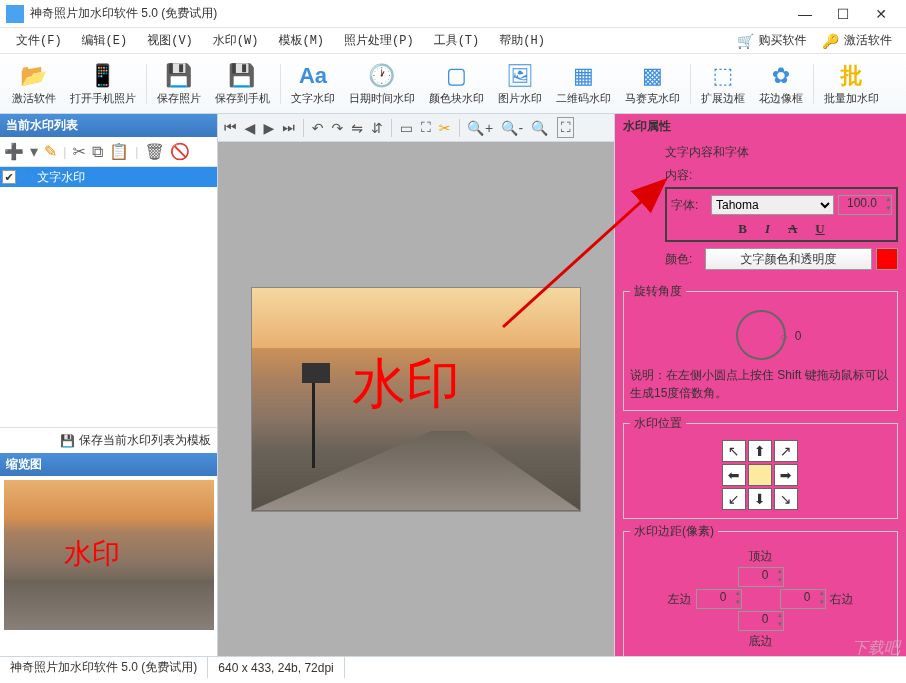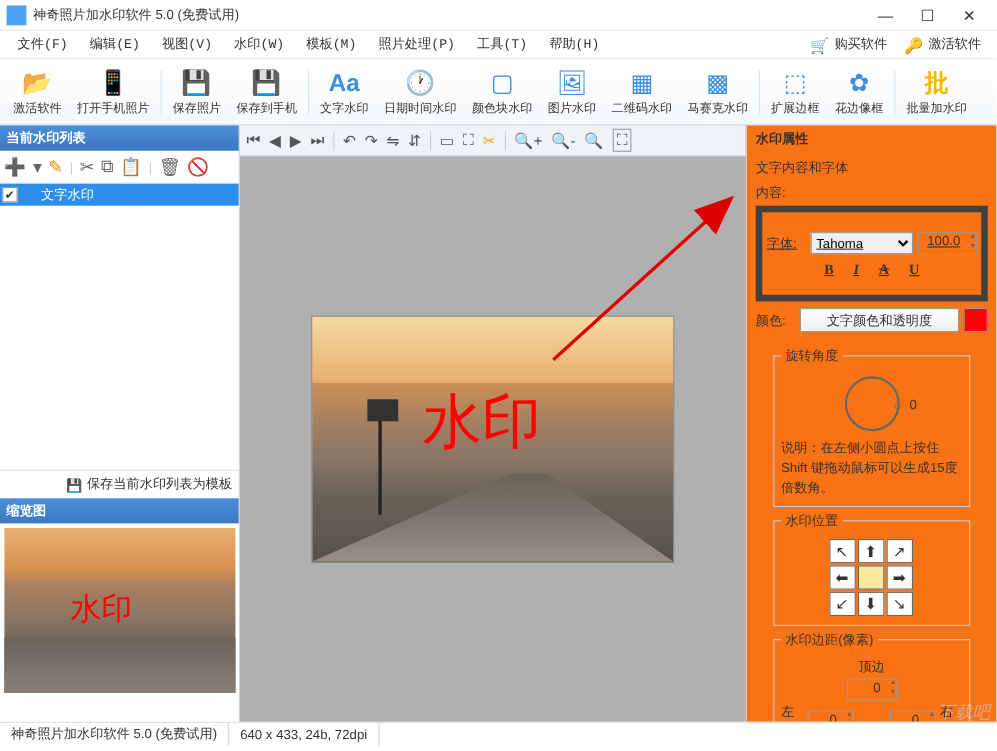--- a/index.html
+++ b/index.html
@@ -49,35 +49,35 @@
 .canvas { flex: 1; display: flex; align-items: center; justify-content: center; position:relative; }
 .photo { width: 330px; height: 225px; background: linear-gradient(to bottom,#f0c888 0%,#e8a868 18%,#c89058 28%,#a88060 42%,#8a7565 58%,#6b6358 72%,#555048 100%); position: relative; border:1px solid #888; }
 .photo .sky {position:absolute;top:0;left:0;right:0;height:60px;background:linear-gradient(#f5d8a0,#e8b070);}
 .photo .road {position:absolute;bottom:0;left:0;right:0;height:80px;background:linear-gradient(#6b6358 0%,#7a7268 40%,#989088 100%); clip-path:polygon(0 100%,100% 100%,65% 0,55% 0);}
 .photo .sign {position:absolute;left:60px;top:80px;width:3px;height:100px;background:#222;}
 .photo .signb {position:absolute;left:50px;top:75px;width:28px;height:20px;background:#333;}
 .photo .wm { position: absolute; left: 100px; top: 60px; color: #f00; font-size: 54px; font-family: "SimSun",serif; }
 .arrow-svg { position: absolute; pointer-events: none; }
 
 
-.right { width: 228px; background: #f97316; border-left: 1px solid #cdd6de; padding: 0; overflow: hidden; }
+.right { width: 292px; background: #ec4899; border-left: 1px solid #cdd6de; padding: 0; overflow: hidden; }
 .rhdr { padding: 4px 8px; font-weight: bold; font-size: 12px; }
-.rsection { padding: 2px 8px 6px 8px; }
+.rsection { padding: 2px 8px 6px 8px; margin-left: 42px; }
 .rsechdr { font-size: 12px; padding: 3px 0; }
 .rrow { display: flex; align-items: center; gap: 4px; margin: 3px 0; }
 .rrow .lbl { width: 36px; flex-shrink:0; }
 .btnw { flex: 1; height: 22px; border: 1px solid #999; background: linear-gradient(#fff,#eee); font-size: 12px; display:flex;align-items:center;justify-content:center; }
-.fontbox { border: 6px solid #404040; padding: 15px 4px; text-decoration: underline; }
+.fontbox { border: 2px solid #404040; padding: 3px 4px; }
 .fontbox select { flex: 1; height: 20px; font-size: 12px; border:1px solid #999; }
 .spin { width: 54px; height: 20px; border:1px solid #999; text-align:right; padding-right:14px; font-size:12px; position:relative; }
 .spin::after { content:"▴\A▾"; white-space:pre; position:absolute; right:1px; top:-2px; font-size:7px; line-height:9px; color:#666;}
 .stylerow { display:flex; gap:18px; justify-content:center; padding:3px 0 0 0; font-weight:bold; }
 .stylerow span { font-size:13px; font-family:serif; }
 .colorswatch { width:22px; height:22px; background:#f00; border:1px solid #999; }
-.fieldset { border:1px solid #ccc; margin:4px 24px; padding:6px; }
+.fieldset { border:1px solid #ccc; margin:4px 8px; padding:6px; }
 .fieldset legend { font-size:12px; padding:0 4px; }
 .dial { width:50px; height:50px; border:2px solid #666; border-radius:50%; margin:4px auto; position:relative; }
 .dial::after { content:"○"; position:absolute; right:-4px; top:18px; font-size:12px; color:#666; }
 .dialval { position:absolute; right:-18px; top:17px; font-size:12px; }
 .helptext { font-size:12px; padding:2px 0; line-height:1.5; }
 .posgrid { display:grid; grid-template-columns:repeat(3,24px); grid-template-rows:repeat(3,22px); gap:2px; margin:2px auto; width:78px; }
 .posgrid .pc { border:1px solid #666; background:#fff; display:flex; align-items:center; justify-content:center; font-size:14px; }
 .posgrid .pc.center { background:#fde9a0; }
 .marginrow { display:flex; align-items:center; justify-content:center; gap:4px; margin:2px 0; font-size:12px; }
 .marginrow .spin { width:46px; }

